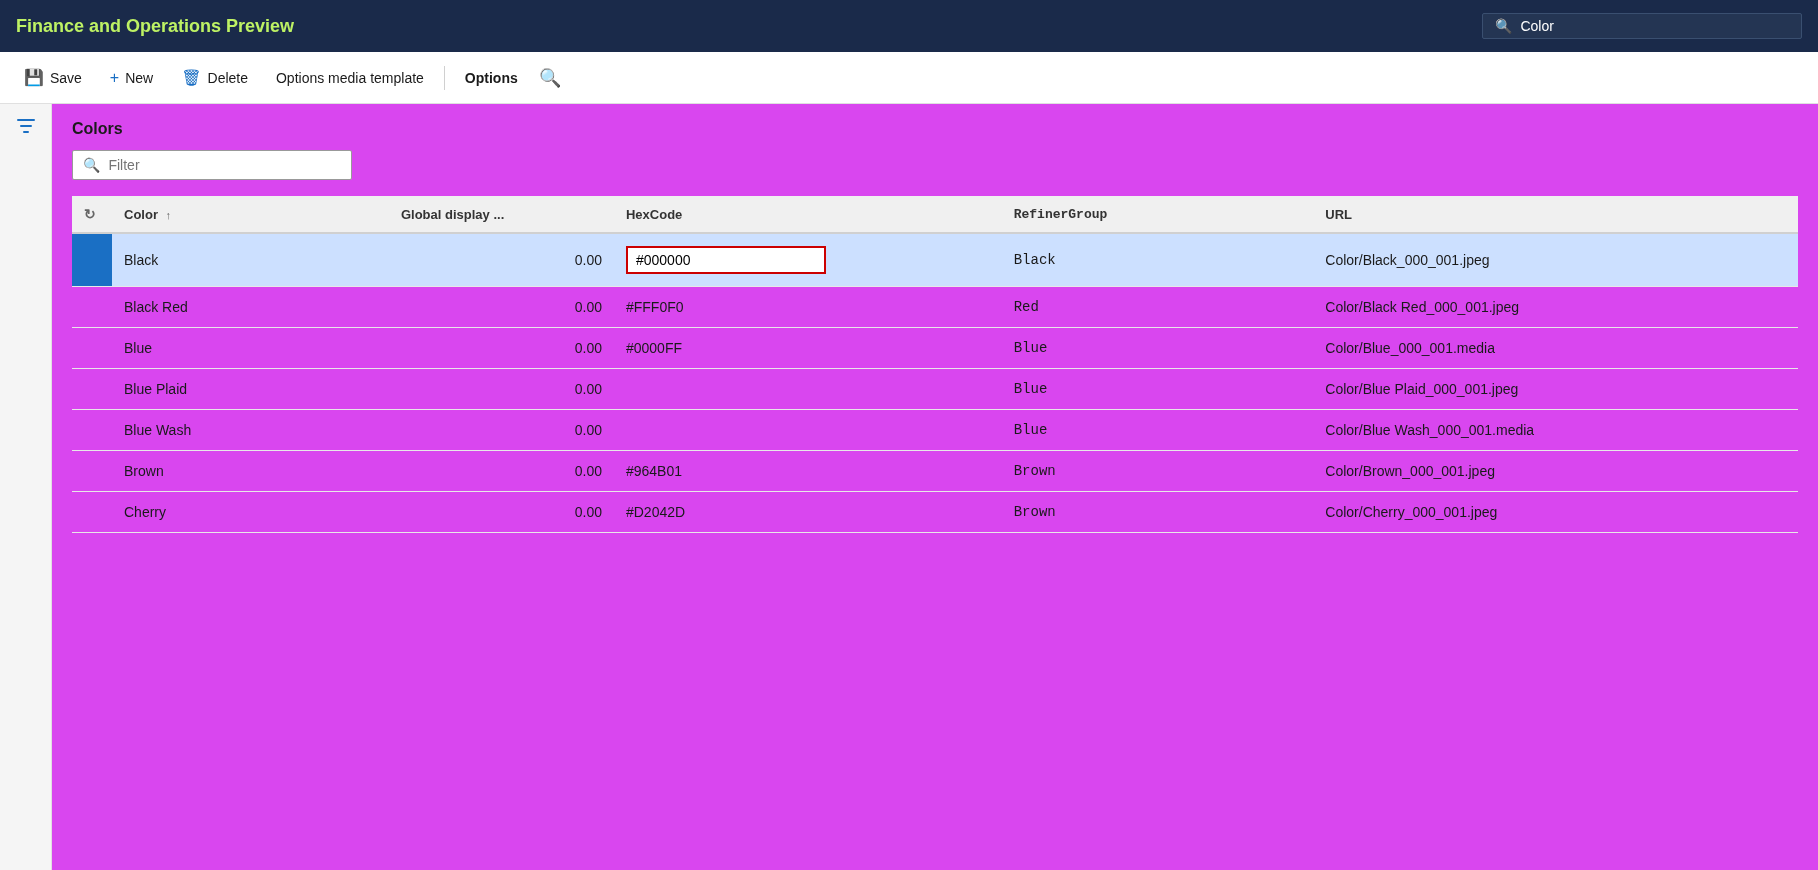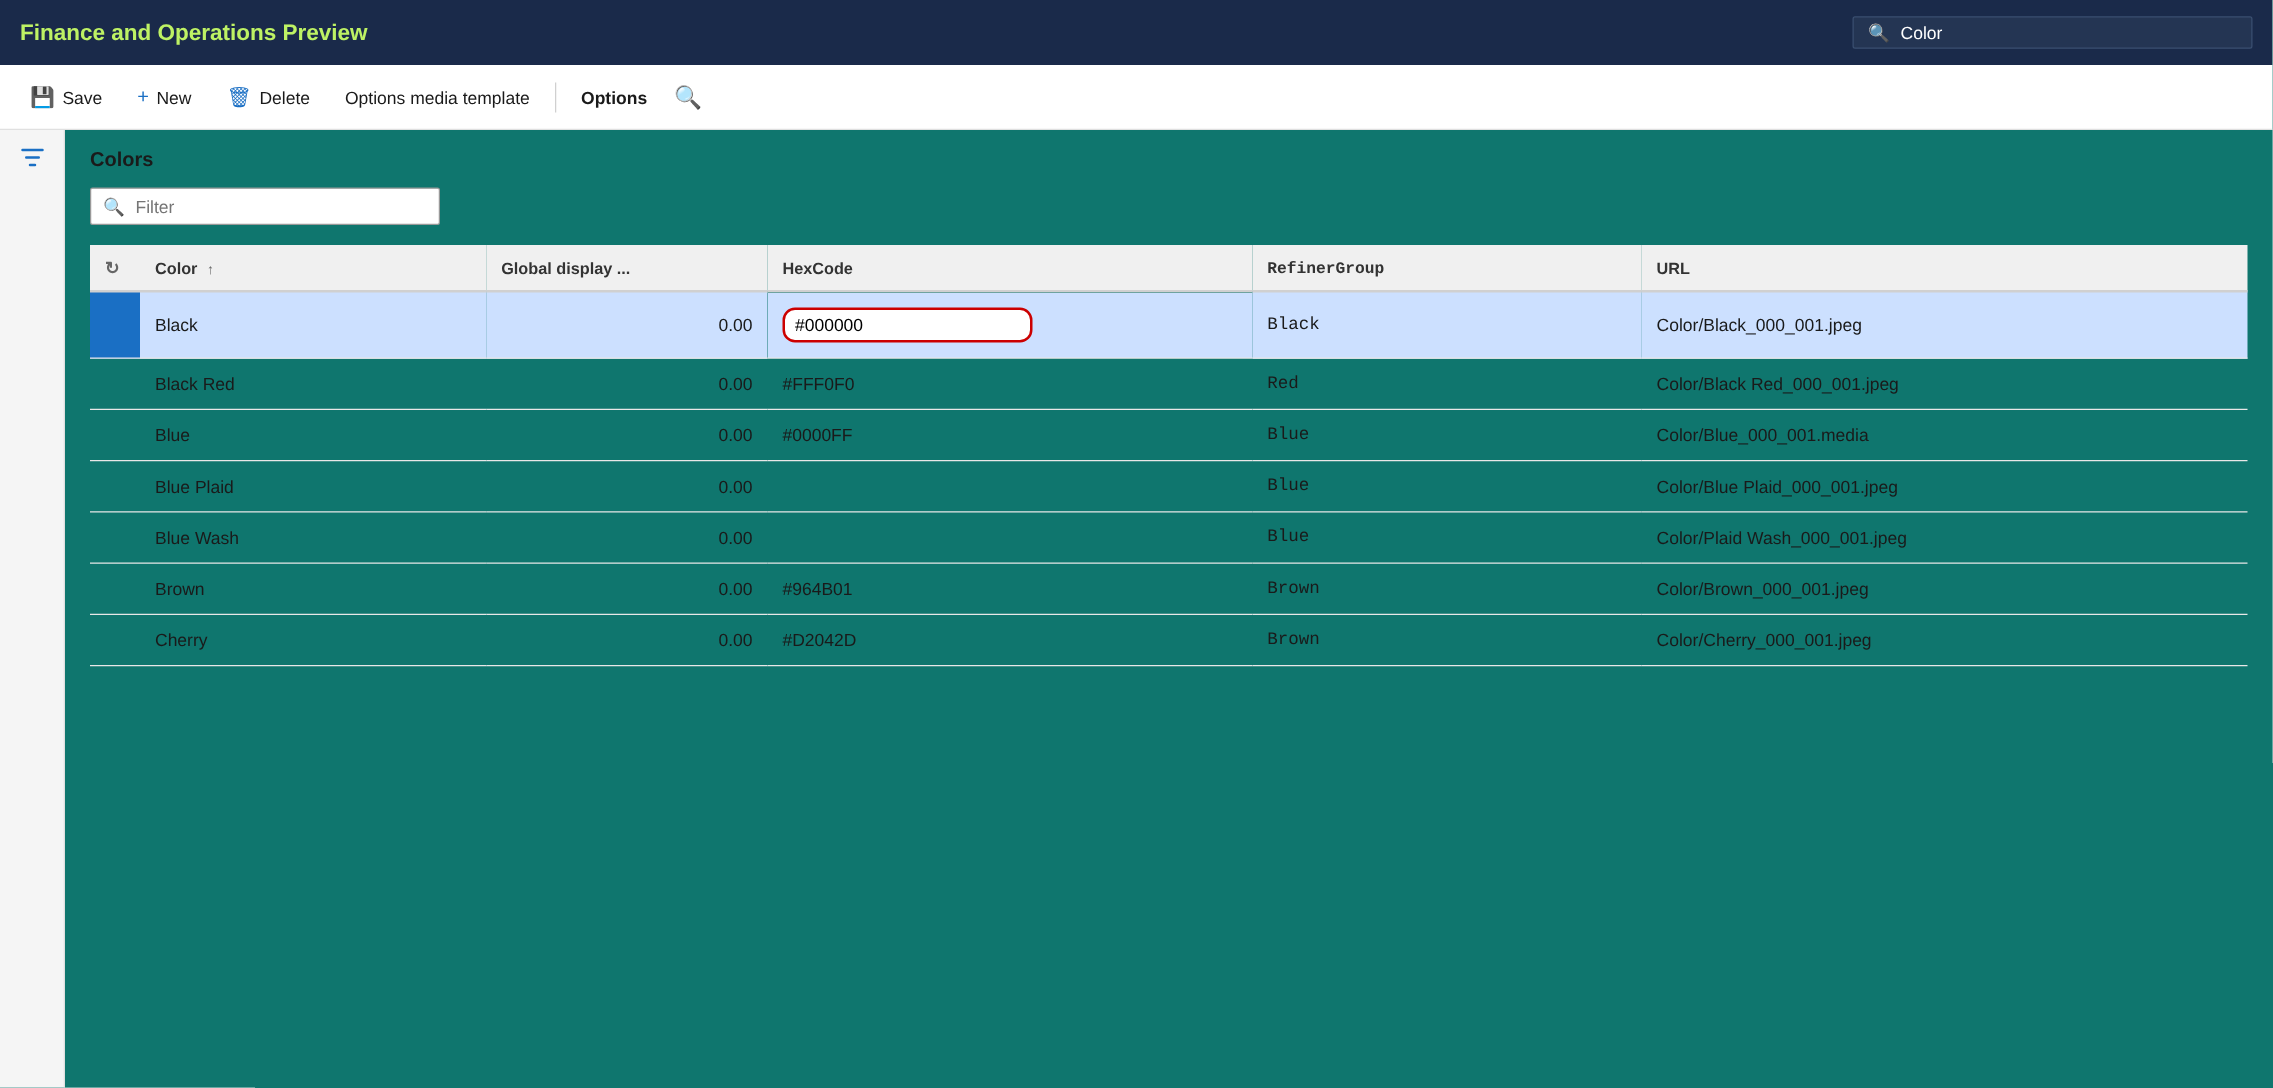--- a/index.html
+++ b/index.html
@@ -93,21 +93,21 @@
       color: #1a6fc4;
       font-size: 20px;
       cursor: pointer;
     }
 
     
     .content {
       flex: 1;
       padding: 16px 20px;
       overflow: auto;
-      background: #0f766e;
+      background: #d946ef;
     }
     .section-title {
       font-size: 16px;
       font-weight: 600;
       color: #1a1a1a;
       margin-bottom: 12px;
     }
     .filter-box {
       display: flex;
       align-items: center;
@@ -173,21 +173,21 @@
       width: 4px;
       padding: 0 !important;
     }
 
     
     .cell-editing {
       position: relative;
     }
     .cell-edit-input {
       border: 2px solid #cc0000;
-      border-radius: 10px;
+      border-radius: 0;
       padding: 4px 8px;
       font-size: 14px;
       outline: none;
       width: 200px;
       background: #fff;
     }
 
     .sort-arrow { margin-left: 4px; color: #666; font-size: 11px; }
     .refresh-icon { color: #666; cursor: pointer; font-size: 14px; }
 
@@ -306,21 +306,21 @@
             <td class="col-hex"></td>
             <td class="col-refiner">Blue</td>
             <td class="col-url">Color/Blue Plaid_000_001.jpeg</td>
           </tr>
           <tr>
             <td class="row-indicator-empty"></td>
             <td class="col-color">Blue Wash</td>
             <td class="col-global">0.00</td>
             <td class="col-hex"></td>
             <td class="col-refiner">Blue</td>
-            <td class="col-url">Color/Plaid Wash_000_001.jpeg</td>
+            <td class="col-url">Color/Blue Wash_000_001.media</td>
           </tr>
           <tr>
             <td class="row-indicator-empty"></td>
             <td class="col-color">Brown</td>
             <td class="col-global">0.00</td>
             <td class="col-hex">#964B01</td>
             <td class="col-refiner">Brown</td>
             <td class="col-url">Color/Brown_000_001.jpeg</td>
           </tr>
           <tr>

